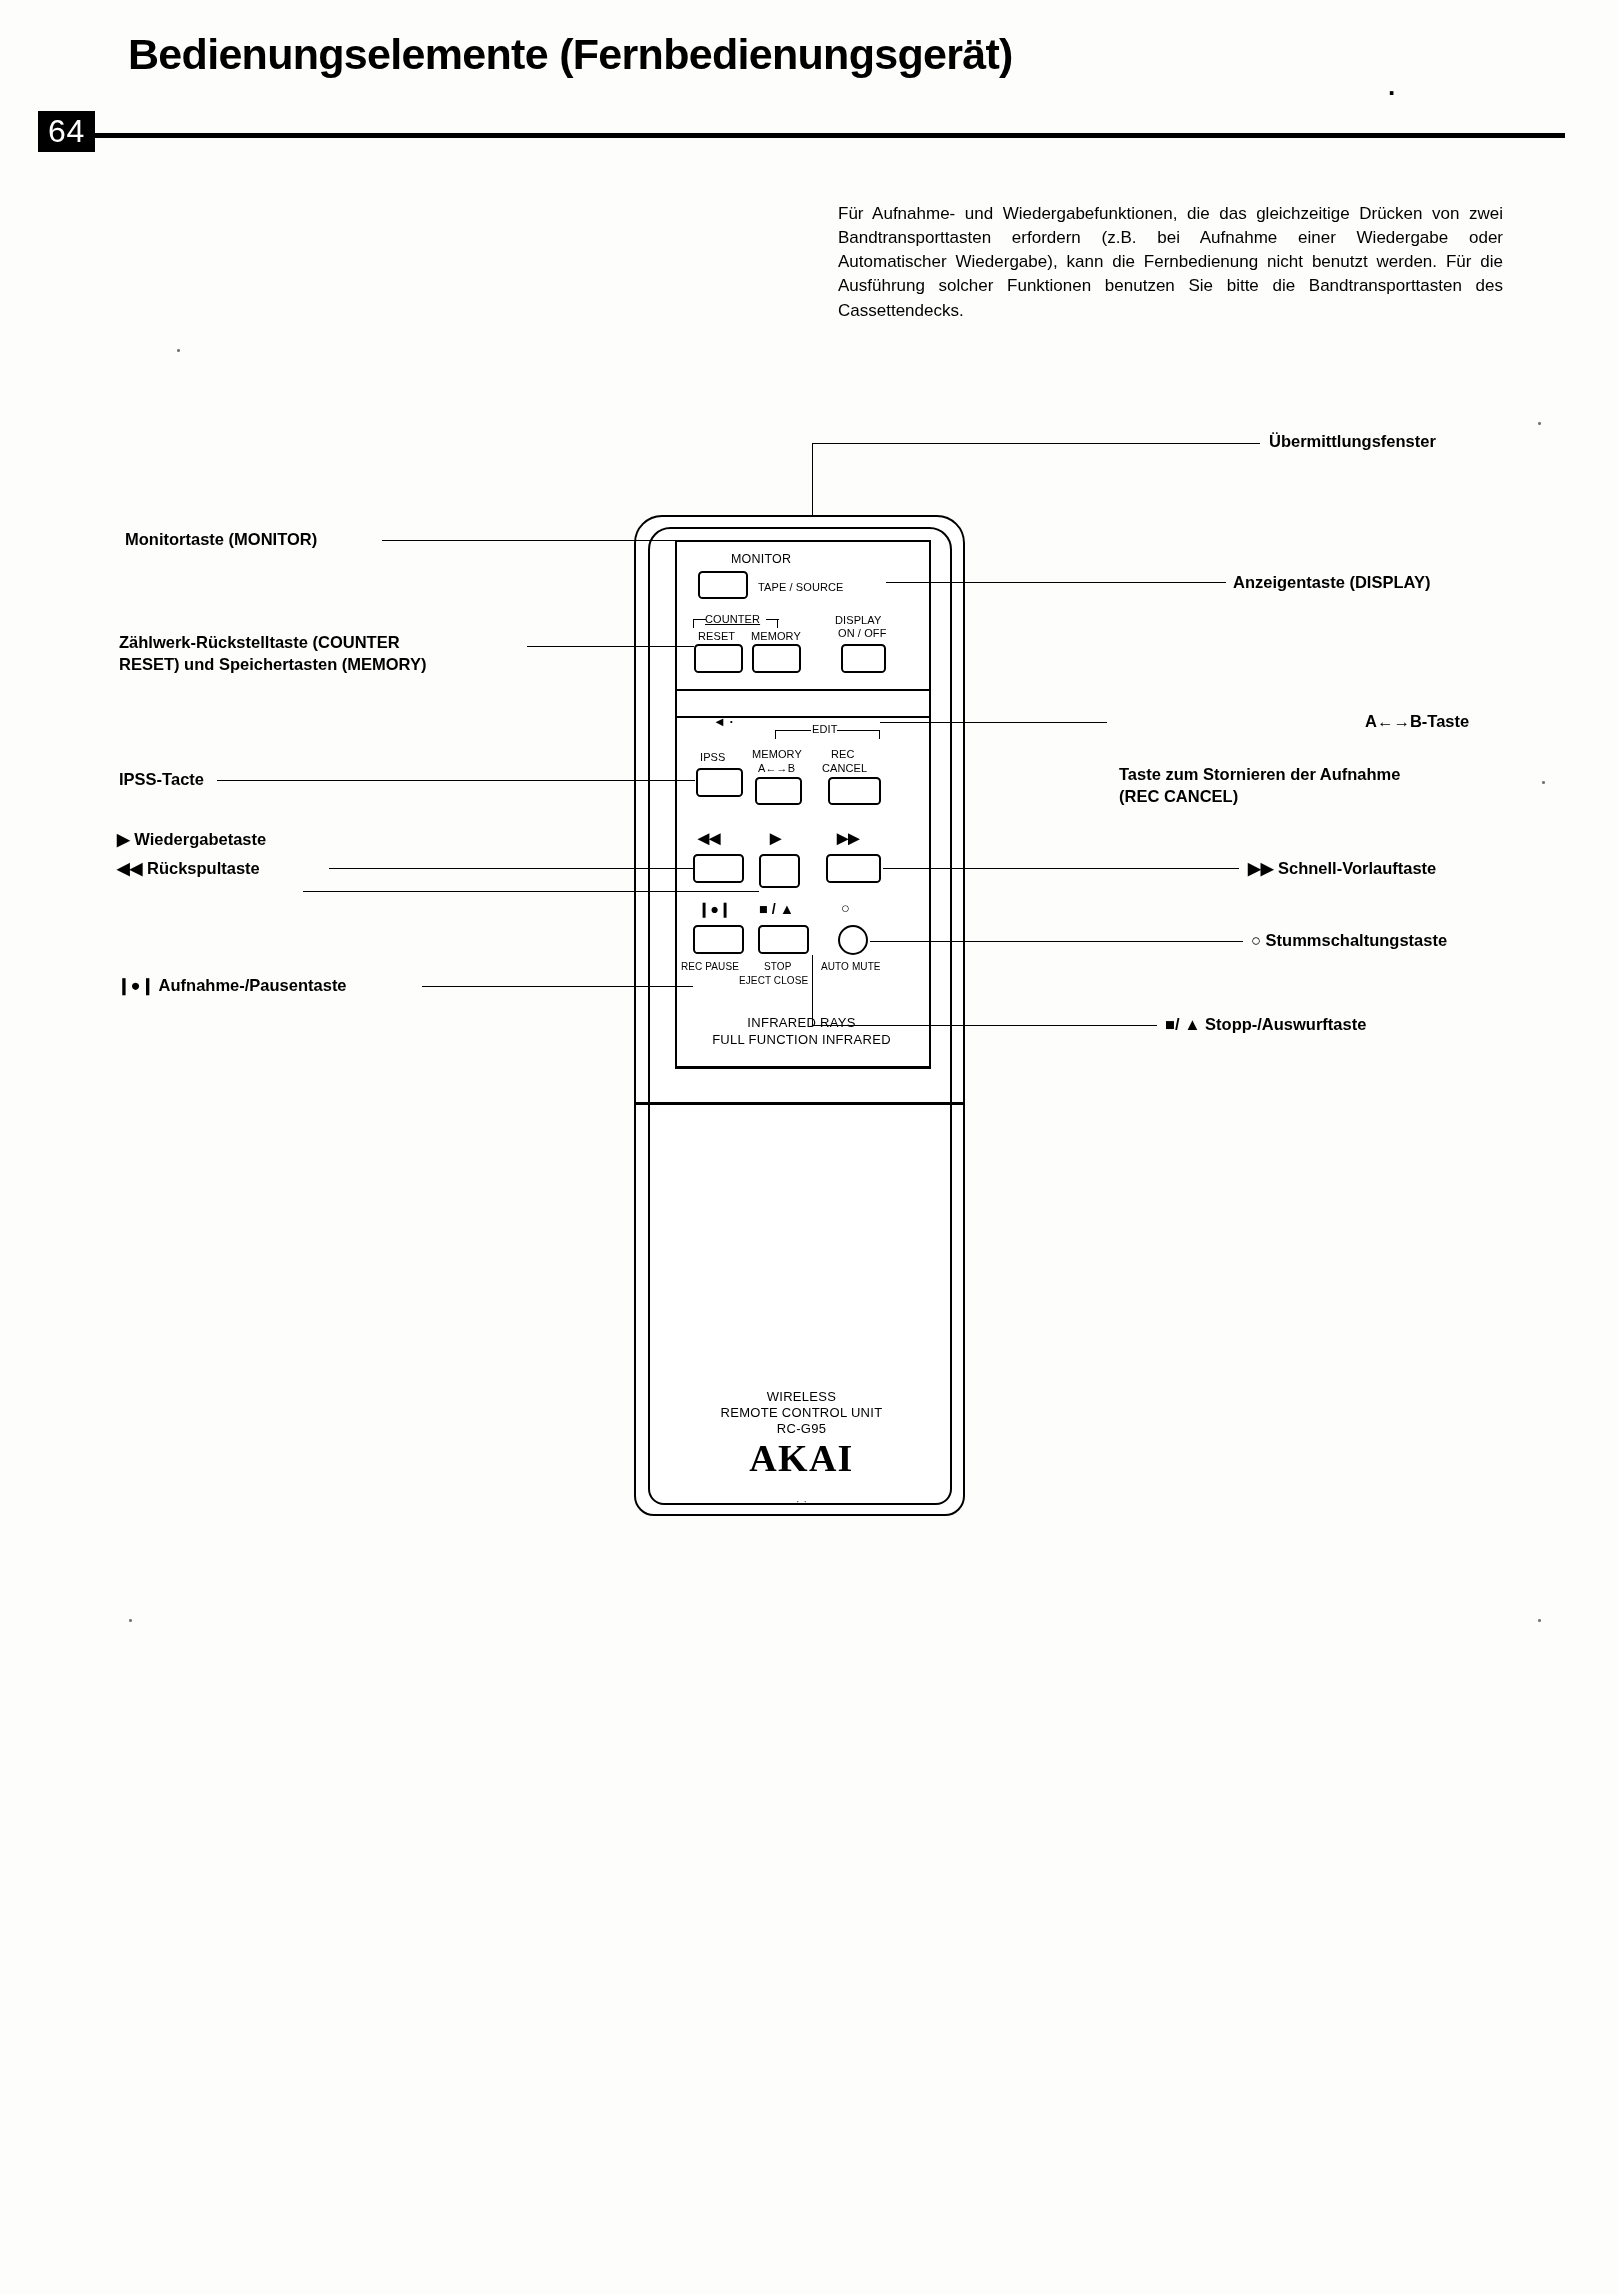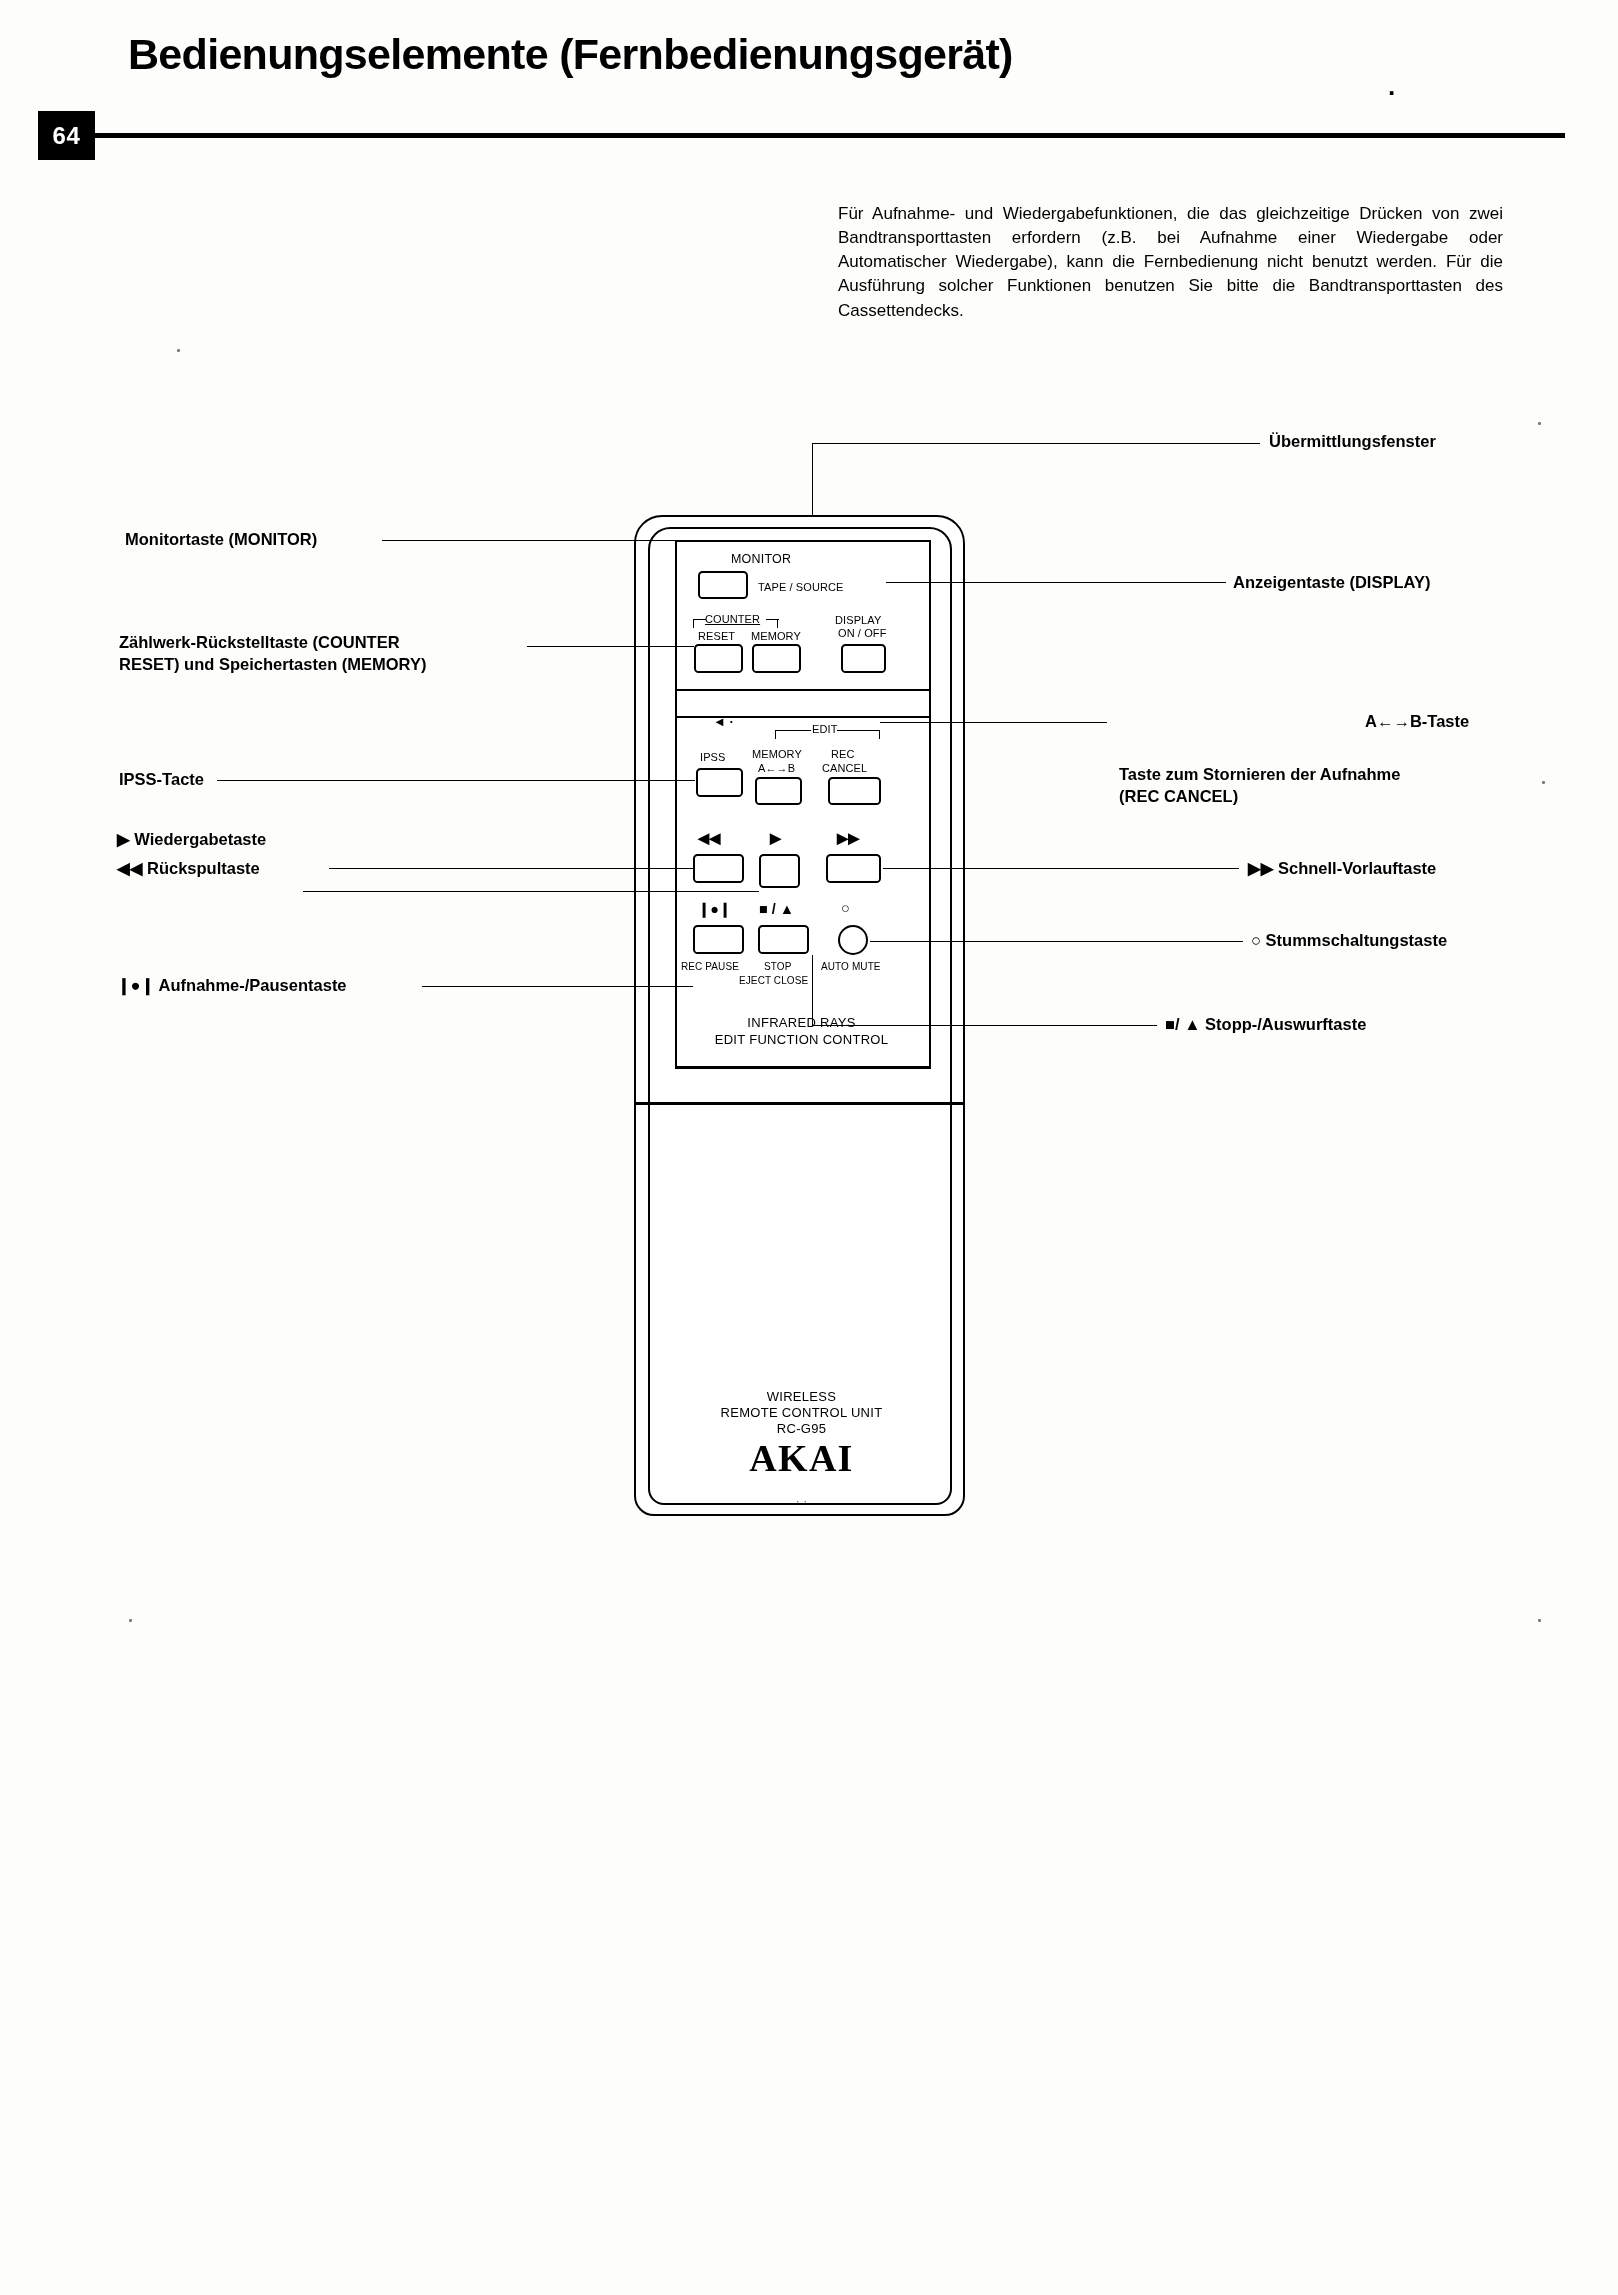--- a/index.html
+++ b/index.html
@@ -18,25 +18,25 @@
     background: #fdfdfb;
     overflow: hidden;
   }
 
   
   .page-number {
     position: absolute;
     left: 38px;
     top: 111px;
     width: 57px;
-    height: 49px;
+    height: 41px;
     background: #000;
     color: #fff;
-    font-weight: bold;
-    font-size: 24px;
+    font-weight: normal;
+    font-size: 32px;
     display: flex;
     align-items: center;
     justify-content: center;
     letter-spacing: 0.7px;
   }
   .page-title {
     position: absolute;
     left: 128px;
     top: 30px;
     font-size: 43px;
@@ -313,21 +313,21 @@
 
   <div class="glyph" style="left:841px; top:900px;">○</div>
   <div class="btn-round" style="left:838px; top:925px; width:30px; height:30px;"></div>
 
   <div class="lbl-sm" style="left:681px; top:961px; font-size:10px;">REC PAUSE</div>
   <div class="lbl-sm" style="left:764px; top:961px; font-size:10px;">STOP</div>
   <div class="lbl-sm" style="left:739px; top:975px; font-size:10px;">EJECT CLOSE</div>
   <div class="lbl-sm" style="left:821px; top:961px; font-size:10px;">AUTO MUTE</div>
 
   <div class="brand" style="top:1015px;">INFRARED RAYS</div>
-  <div class="brand" style="top:1032px;">EDIT FUNCTION CONTROL</div>
+  <div class="brand" style="top:1032px;">FULL FUNCTION INFRARED</div>
 
   <div class="brand">WIRELESS</div>
   <div class="brand" style="top:1405px;">REMOTE CONTROL UNIT</div>
   <div class="brand" style="top:1421px;">RC-G95</div>
   <div class="brand-name">AKAI</div>
   <div class="brand-mark">· ·</div>
 
   <div class="leader-v" style="left:812px; top:443px; height:72px;"></div>
   <div class="leader" style="left:812px; top:443px; width:448px;"></div>
 

